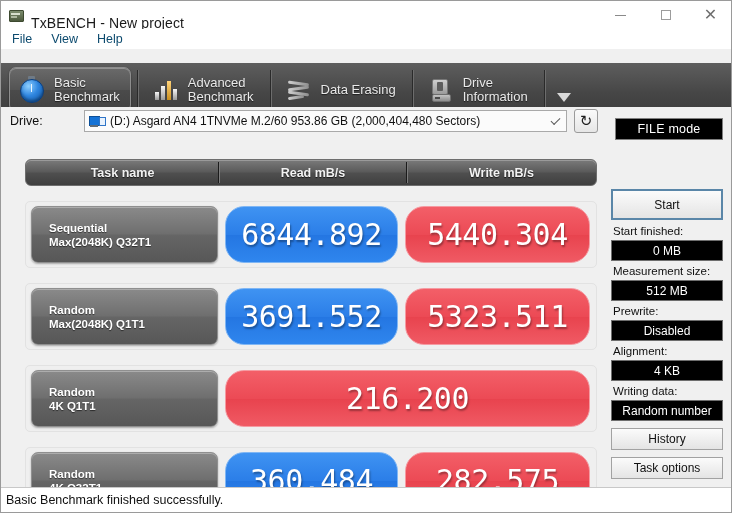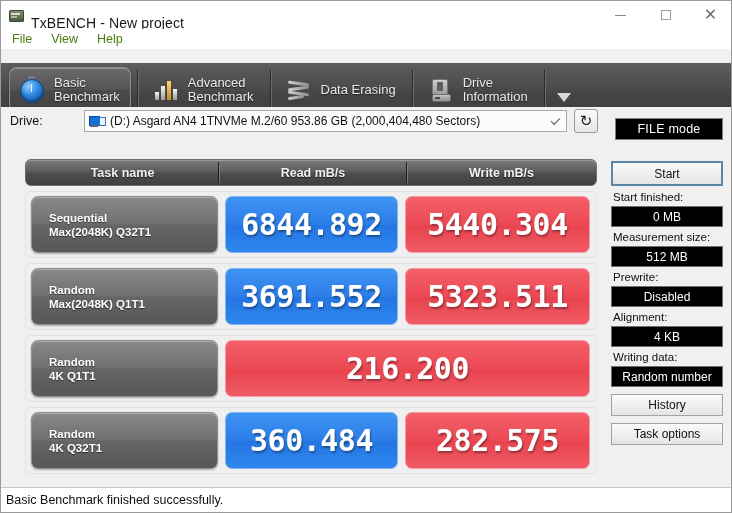--- a/index.html
+++ b/index.html
@@ -103,21 +103,21 @@
     left: 0; top: 28px;
     width: 732px; height: 20px;
     background: #ffffff;
     display: flex;
     align-items: center;
     padding-left: 7px;
     box-sizing: border-box;
   }
   .menuitem {
     font-size: 12.5px;
-    color: #4d7c0f;
+    color: #0c4a6e;
     padding: 1px 9px 2px 4px;
     margin-right: 6px;
     white-space: nowrap;
   }
 
   
   .ribbon {
     position: absolute;
     left: 0; top: 62px;
     width: 732px; height: 56px;
@@ -366,21 +366,21 @@
   .hcell.c-write { flex: 1 1 auto; }
   .hcell.c-read::before, .hcell.c-write::before {
     content: "";
     position: absolute; left: -1px; top: 2px; bottom: 2px;
     width: 1px; background: #1b1b1b;
     box-shadow: 1px 0 0 #7d7d7d;
   }
 
   .res-row {
     position: relative;
-    margin-top: 5px;
+    margin-top: 15px;
     height: 67px;
     background: #efefef;
     border: 1px solid #e2e2e2;
     border-radius: 5px;
     box-sizing: border-box;
     display: flex;
     align-items: center;
     padding: 0 4px;
   }
   .cell-task {
@@ -406,28 +406,28 @@
   }
   .cell-task .t2 {
     color: #ffffff;
     font-size: 11.5px;
     font-weight: bold;
     line-height: 14px;
     text-shadow: 0 1px 1px rgba(0,0,0,.55);
   }
   .cell-val {
     height: 57px;
-    border-radius: 7px;
+    border-radius: 19px;
     box-sizing: border-box;
     display: flex;
     align-items: center;
     justify-content: center;
     margin-left: 7px;
     font-family: "DejaVu Sans Mono", monospace;
-    font-weight: bold;
+    font-weight: normal;
     font-size: 30px;
     color: #ffffff;
     letter-spacing: -0.5px;
     text-shadow: 1px 2px 2px rgba(0,0,0,.35);
   }
   .cell-read {
     flex: 0 0 173px;
     background: linear-gradient(#3f93f2, #2b7ee8 50%, #2476e2 51%, #2f86ee);
     border: 1px solid #7fb6f4;
   }
@@ -449,21 +449,22 @@
     background: linear-gradient(#fbfbfb, #e4e4e4);
     border: 1px solid #a2a2a2;
     box-sizing: border-box;
     display: flex; align-items: center; justify-content: center;
     font-size: 12px;
     color: #111;
     margin-bottom: 4px;
   }
   .side-btn.start {
     border: 2px solid #5a86a8;
-    height: 25px;
+    height: 31px;
+    margin-top: 28px;
   }
   .side-label {
     font-size: 11.5px;
     color: #101010;
     margin: 3px 0 2px 2px;
     line-height: 14px;
   }
   .side-value {
     width: 112px; height: 21px;
     background: #000;

